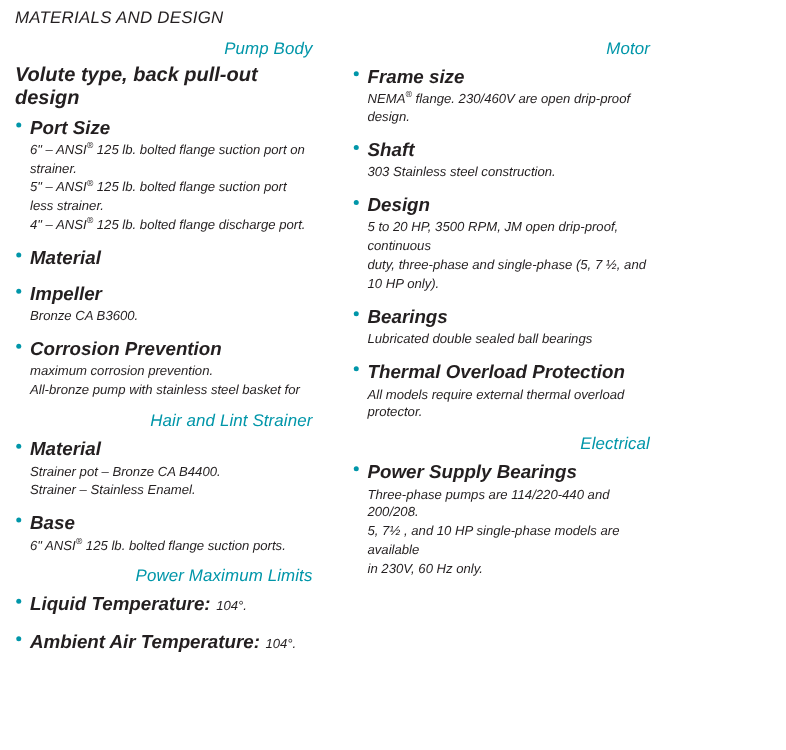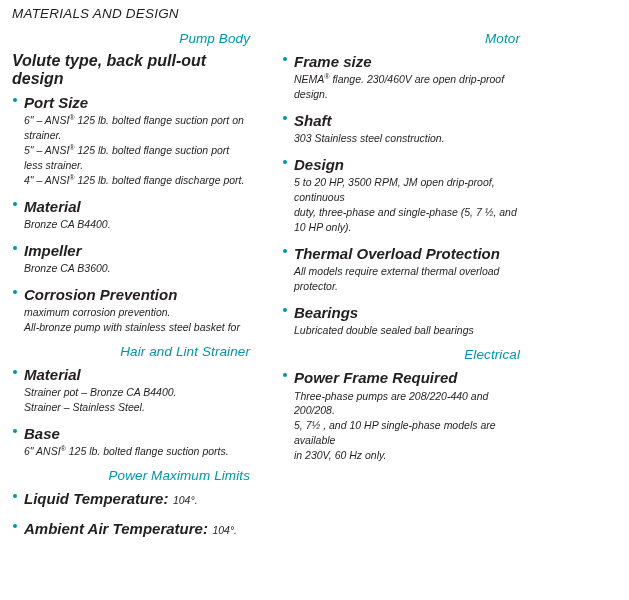--- a/index.html
+++ b/index.html
@@ -128,21 +128,20 @@
             <span class="item-label">Port Size</span>
             <span class="item-body lines">
               <span class="line">6" – ANSI<sup>®</sup> 125 lb. bolted flange suction port on strainer.</span>
               <span class="line">5" – ANSI<sup>®</sup> 125 lb. bolted flange suction port less strainer.</span>
               <span class="line">4" – ANSI<sup>®</sup> 125 lb. bolted flange discharge port.</span>
             </span>
           </li>
           <li>
             <span class="item-label">Material</span>
             <span class="item-body lines">
-              <span class="line">Bronze CA B4400.</span>
             </span>
           </li>
           <li>
             <span class="item-label">Impeller</span>
             <span class="item-body lines">
               <span class="line">Bronze CA B3600.</span>
             </span>
           </li>
           <li>
             <span class="item-label">Corrosion Prevention</span>
@@ -154,21 +153,21 @@
         </ul>
       </div>
 
       <div>
         <h2 class="section-title spaced">Hair and Lint Strainer</h2>
         <ul class="bullets">
           <li>
             <span class="item-label">Material</span>
             <span class="item-body lines">
               <span class="line">Strainer pot – Bronze CA B4400.</span>
-              <span class="line">Strainer – Stainless Steel.</span>
+              <span class="line">Strainer – Stainless Enamel.</span>
             </span>
           </li>
           <li>
             <span class="item-label">Base</span>
             <span class="item-body lines">
               <span class="line">6" ANSI<sup>®</sup> 125 lb. bolted flange suction ports.</span>
             </span>
           </li>
         </ul>
       </div>
@@ -207,41 +206,41 @@
             </span>
           </li>
           <li>
             <span class="item-label">Design</span>
             <span class="item-body lines">
               <span class="line">5 to 20 HP, 3500 RPM, JM open drip-proof, continuous</span>
               <span class="line">duty, three-phase and single-phase (5, 7 ½, and 10 HP only).</span>
             </span>
           </li>
           <li>
+            <span class="item-label">Bearings</span>
+            <span class="item-body lines">
+              <span class="line">Lubricated double sealed ball bearings</span>
+            </span>
+          </li>
+          <li>
             <span class="item-label">Thermal Overload Protection</span>
             <span class="item-body lines">
               <span class="line">All models require external thermal overload protector.</span>
             </span>
           </li>
-          <li>
-            <span class="item-label">Bearings</span>
-            <span class="item-body lines">
-              <span class="line">Lubricated double sealed ball bearings</span>
-            </span>
-          </li>
         </ul>
       </div>
 
       <div>
         <h2 class="section-title spaced">Electrical</h2>
         <ul class="bullets">
           <li>
-            <span class="item-label">Power Frame Required</span>
-            <span class="item-body lines">
-              <span class="line">Three-phase pumps are 208/220-440 and 200/208.</span>
+            <span class="item-label">Power Supply Bearings</span>
+            <span class="item-body lines">
+              <span class="line">Three-phase pumps are 114/220-440 and 200/208.</span>
               <span class="line">5, 7½ , and 10 HP single-phase models are available</span>
               <span class="line">in 230V, 60 Hz only.</span>
             </span>
           </li>
         </ul>
       </div>
 
     </div>
 
   </div>

